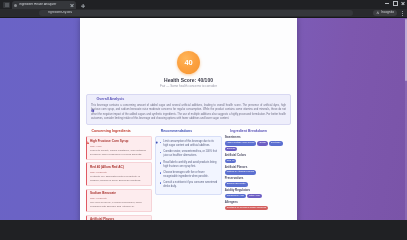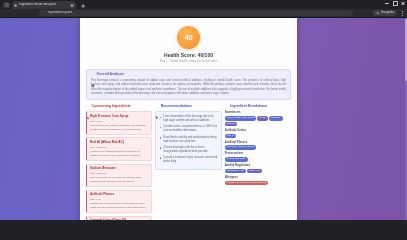--- a/index.html
+++ b/index.html
@@ -85,21 +85,21 @@
     background: linear-gradient(100deg, #6a63c6 0%, #6c63c4 24%, #7b5fbd 55%, #7d57ae 80%, #7a54a8 100%);
   }
   .page-scroll { position: absolute; inset: 0; overflow: hidden; }
 
   .sheet {
     position: absolute; left: 80px; top: 0; width: 217px; min-height: 240px;
     background: #fdfdfe; box-shadow: 0 0 6px rgba(0,0,0,0.28);
   }
 
   
-  .doc-header { padding: 8px 10px 6px; text-align: center; }
+  .doc-header { padding: 8px 10px 6px; text-align: center; margin-top: 25px; }
   .score-badge {
     width: 23px; height: 23px; border-radius: 50%; margin: 0 auto 3px;
     background: radial-gradient(circle at 38% 32%, #ffb65a 0%, #fca241 45%, #f59430 100%);
     display: flex; align-items: center; justify-content: center;
     box-shadow: 0 1px 3px rgba(245,148,48,.45);
   }
   .score-badge span { font-size: 7.5px; font-weight: bold; color: #ffffff; line-height: 1; letter-spacing: -0.2px; }
   .doc-title { font-size: 5px; font-weight: bold; color: #3a3a48; line-height: 1.2; }
   .doc-sub { font-size: 3.1px; color: #9a9aa8; margin-top: 1.5px; line-height: 1.2; }
 

